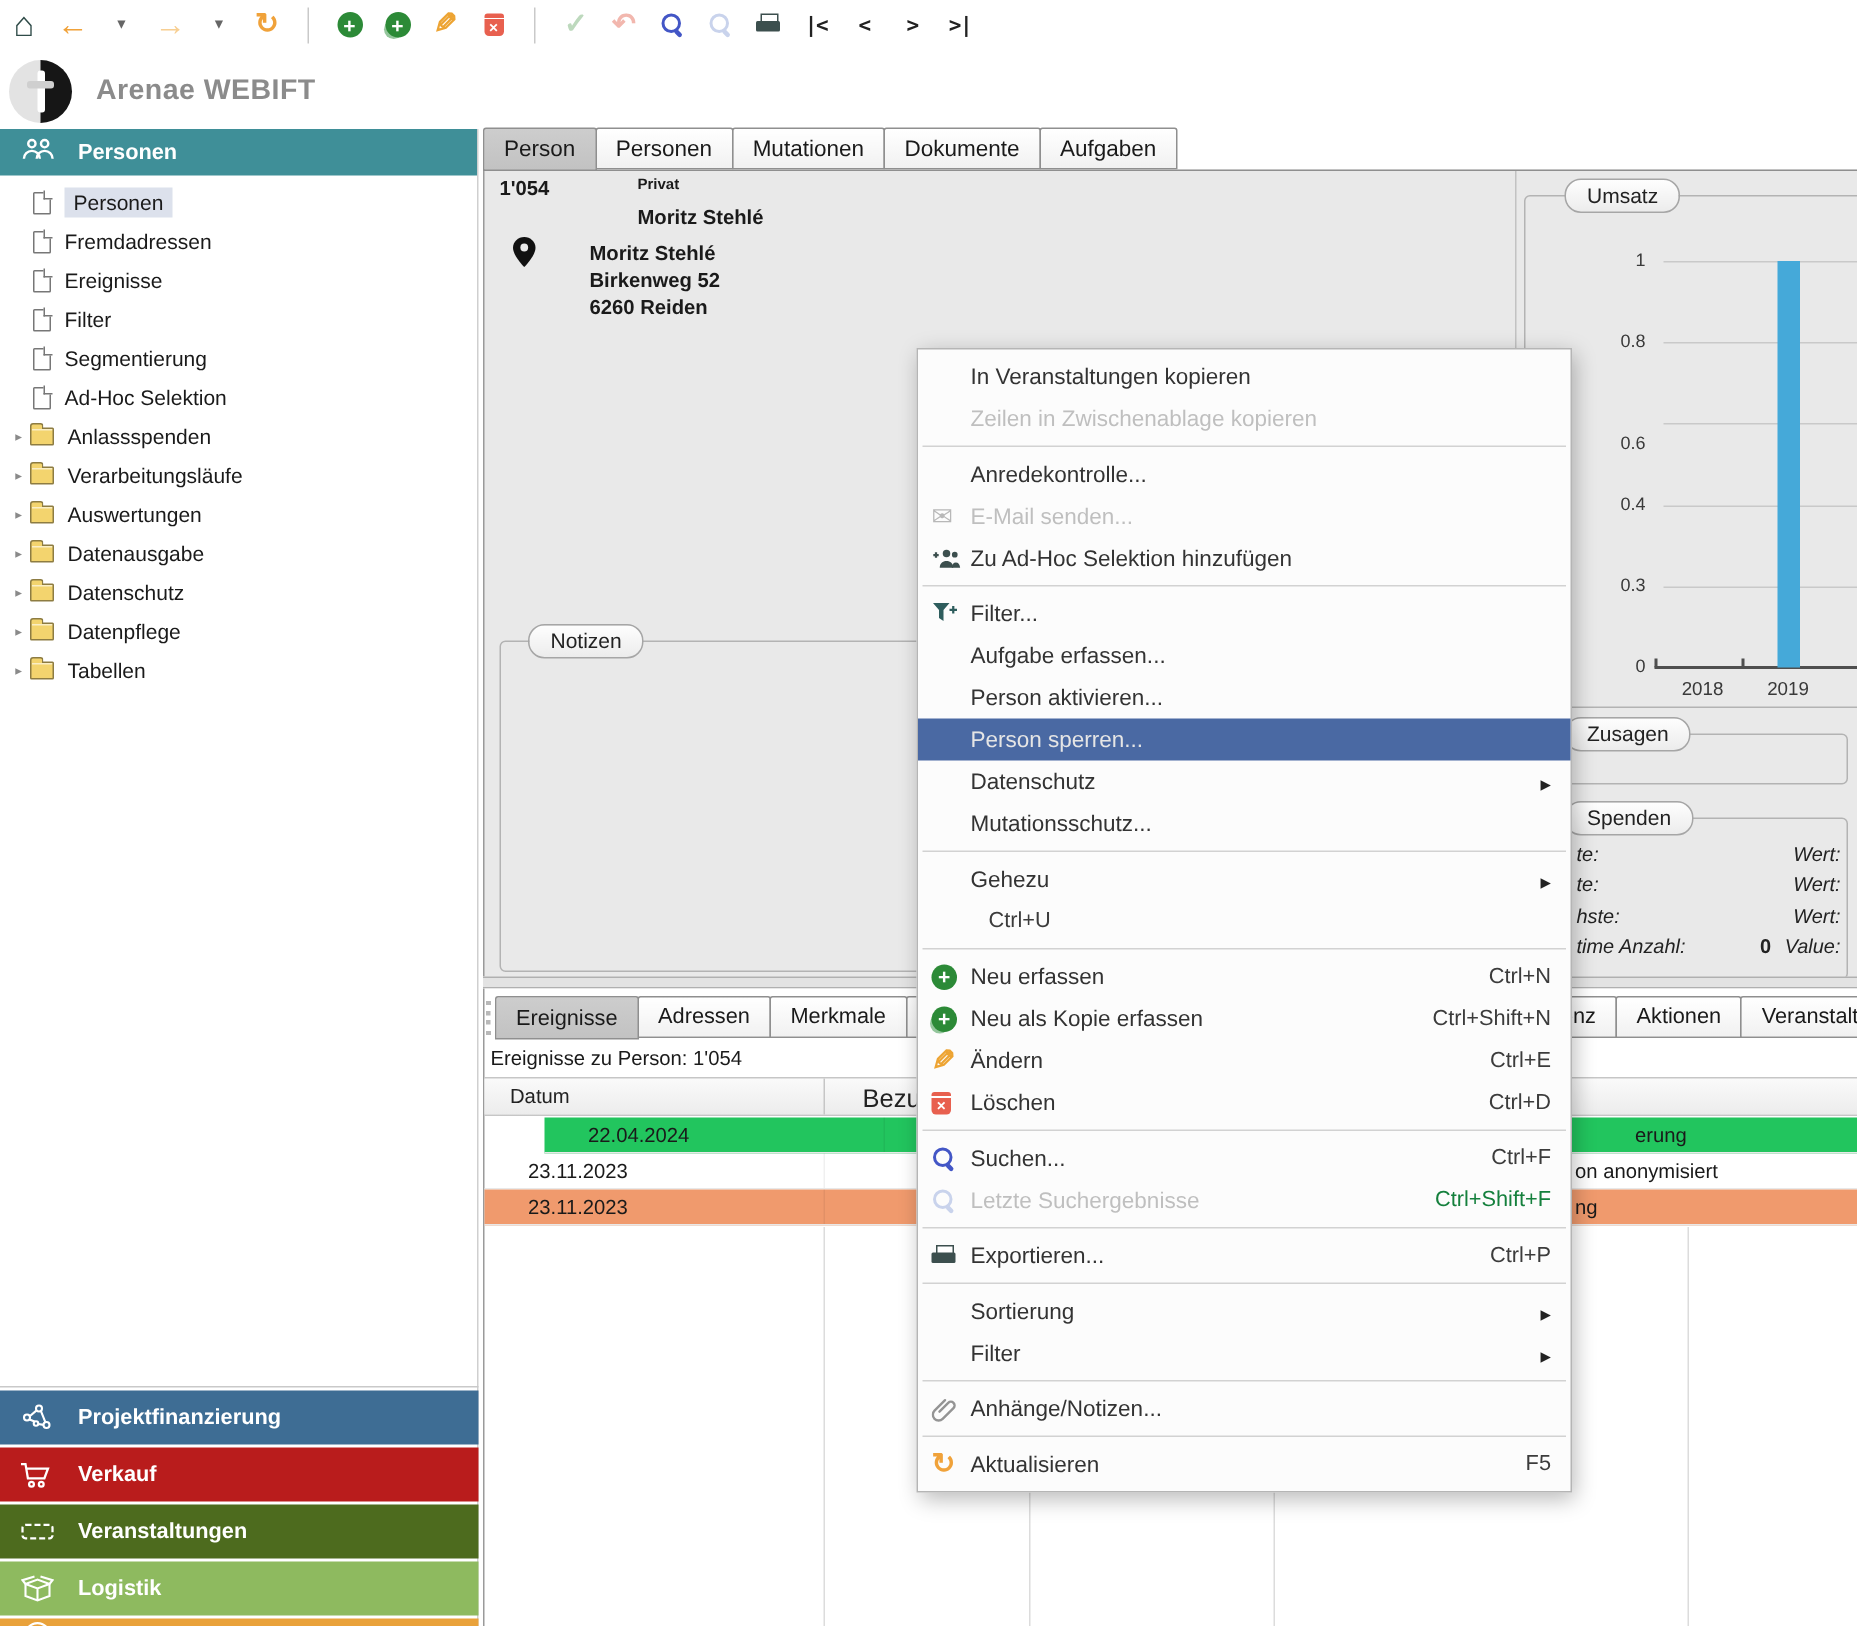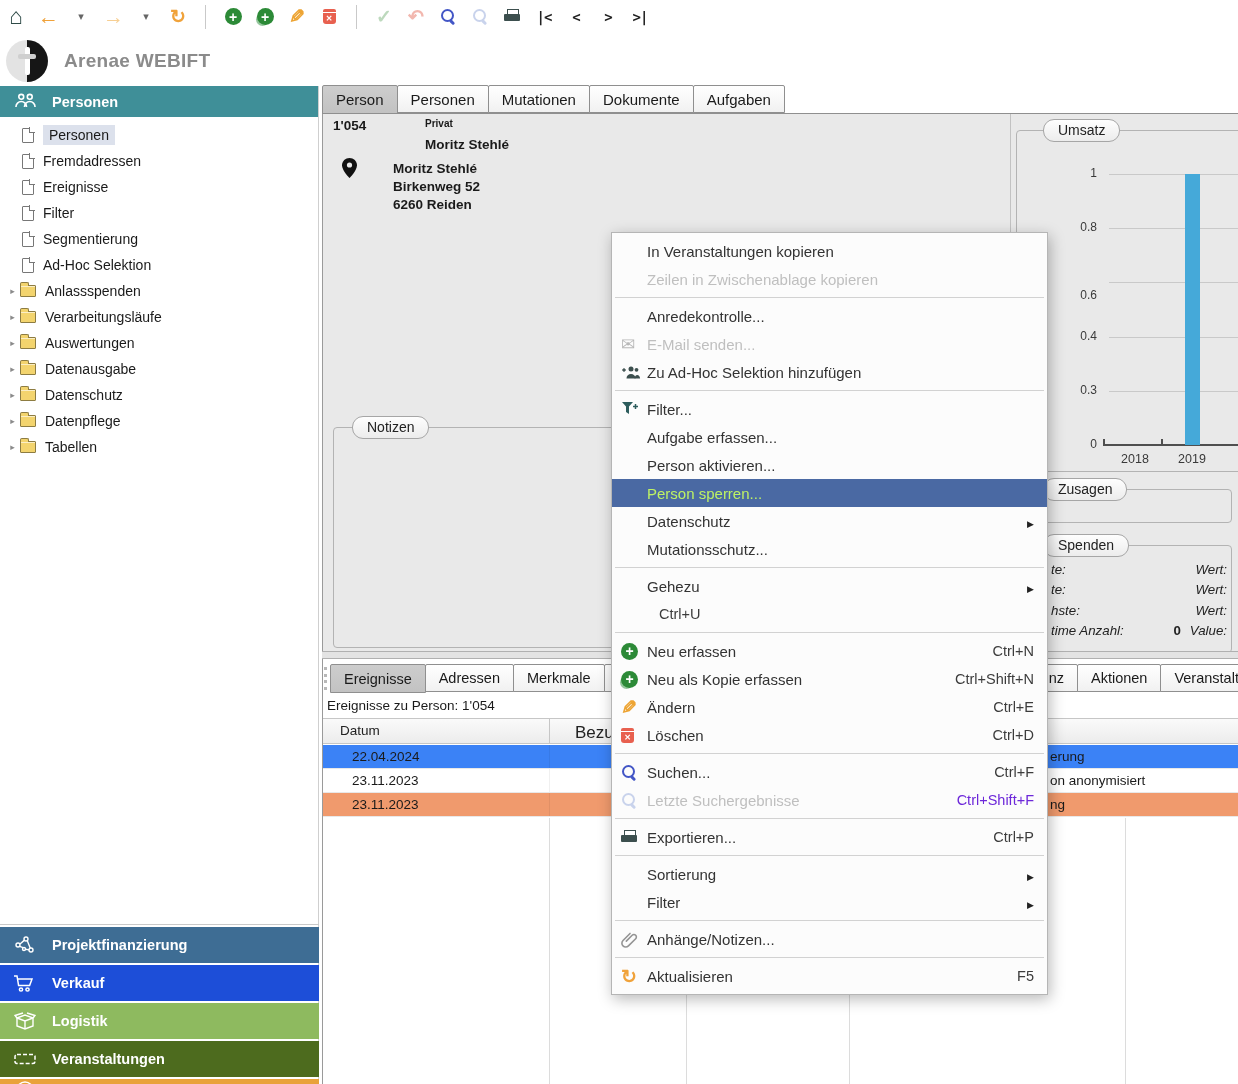--- a/index.html
+++ b/index.html
@@ -121,22 +121,22 @@
   .colline{position:absolute;top:818px;height:266px;width:1px;background:#dcdcdc}
 
   
   #context-menu{left:611px;top:232px;width:437px;background:#fcfcfc;border:1px solid #b5b5b5;box-shadow:2px 4px 14px rgba(0,0,0,.28);padding:4px 1px;z-index:50}
   .m-item{height:28px;display:flex;align-items:center;padding:0 12px 0 8px;font-size:15px;color:#333;cursor:default}
   .m-ico{width:26px;display:flex;justify-content:flex-start;align-items:center;flex:none}
   .m-label{flex:1;white-space:nowrap}
   .m-short{font-size:14.5px;color:#3c3c3c;margin-left:12px}
   .m-sub::after{content:"▶";font-size:9px;color:#222}
   .m-item.dis{color:#bfbfbf}
-  .m-item.dis .m-short{color:#6d28d9}
-  .m-item.hl{background:#4a69a3;color:#bef264;margin:0 -1px;padding:0 13px 0 9px}
+  .m-item.dis .m-short{color:#15803d}
+  .m-item.hl{background:#4a69a3;color:#e5e5e5;margin:0 -1px;padding:0 13px 0 9px}
   .m-sep{border-top:1px solid #d2d2d2;margin:4px 2px}
 </style>
 </head>
 <body>
 
 <div id="screen">
 
   <div id="toolbar" class="abs">
       <span class="tb">
         <span class="ic ic-home"></span>
@@ -287,47 +287,47 @@
           <svg width="22" height="20" viewBox="0 0 22 20" fill="none" stroke="#fff" stroke-width="1.4">
             <circle cx="4" cy="10" r="2"></circle>
             <circle cx="12" cy="4" r="2"></circle>
             <circle cx="17" cy="15" r="2"></circle>
             <circle cx="10" cy="14" r="1.5"></circle>
             <path d="M6 9l4.2-3.6M13.3 5.7l3 7.5M9 12.7l-3.3-1.4M11.5 14.3l3.6.6"></path>
           </svg>
         </span>
         <span>Projektfinanzierung</span>
       </div>
-      <div class="side-section" style="background: #1d4ed8; text-align: center;">
+      <div class="side-section" style="background: #b91c1c; text-align: center;">
         <span class="sec-ico">
           <svg width="24" height="20" viewBox="0 0 24 20" fill="none" stroke="#fff" stroke-width="1.5">
             <path d="M1 3h3l1.6 9.5h11L19 6H5"></path>
             <circle cx="8" cy="16.5" r="1.6"></circle>
             <circle cx="14.5" cy="16.5" r="1.6"></circle>
           </svg>
         </span>
         <span>Verkauf</span>
+      </div>
+      <div class="side-section" style="background: rgb(77, 107, 30);">
+        <span class="sec-ico">
+          <svg width="24" height="16" viewBox="0 0 24 16" fill="none" stroke="#fff" stroke-width="1.5">
+            <rect x="2" y="3.5" width="20" height="9" rx="2" stroke-dasharray="4 2"></rect>
+          </svg>
+        </span>
+        <span>Veranstaltungen</span>
       </div>
       <div class="side-section" style="background: rgb(142, 186, 95);">
         <span class="sec-ico">
           <svg width="22" height="20" viewBox="0 0 22 20" fill="none" stroke="#fff" stroke-width="1.4">
             <path d="M3 7l8-3 8 3v8l-8 3-8-3z"></path>
             <path d="M3 7l8 3 8-3M11 10v8"></path>
             <path d="M3 7L1 4.5 9 2M19 7l2-2.5L13 2"></path>
           </svg>
         </span>
         <span>Logistik</span>
-      </div>
-      <div class="side-section" style="background: rgb(77, 107, 30);">
-        <span class="sec-ico">
-          <svg width="24" height="16" viewBox="0 0 24 16" fill="none" stroke="#fff" stroke-width="1.5">
-            <rect x="2" y="3.5" width="20" height="9" rx="2" stroke-dasharray="4 2"></rect>
-          </svg>
-        </span>
-        <span>Veranstaltungen</span>
       </div>
       <div class="side-section partial" style="background: rgb(233, 162, 59);">
         <span class="sec-ico">
           <svg width="20" height="9" viewBox="0 0 20 9" fill="none" stroke="#fff" stroke-width="1.5">
             <circle cx="10" cy="10" r="8"></circle>
           </svg>
         </span>
         <span></span>
       </div>
     </div>
@@ -430,21 +430,21 @@
       <div class="tab btab frag-end">Veranstalt</div>
     </div>
   <div id="ev-caption" class="abs">Ereignisse zu Person: 1'054</div>
 
   <div id="ev-header" class="abs">
     <span class="hcol1">Datum</span>
     <span class="hdiv"></span>
     <span class="hcol2">Bezug</span>
   </div>
   <div id="ev-rows" class="abs">
-      <div class="ev-row" style="background: #3b82f6;">
+      <div class="ev-row" style="background: #22c55e; margin-left: 40px;">
         <span class="ev-date">22.04.2024</span>
         <span class="ev-coldiv"></span>
         <span class="ev-frag">erung</span>
       </div>
       <div class="ev-row">
         <span class="ev-date">23.11.2023</span>
         <span class="ev-coldiv"></span>
         <span class="ev-frag">on anonymisiert</span>
       </div>
       <div class="ev-row" style="background: rgb(240, 154, 109);">

